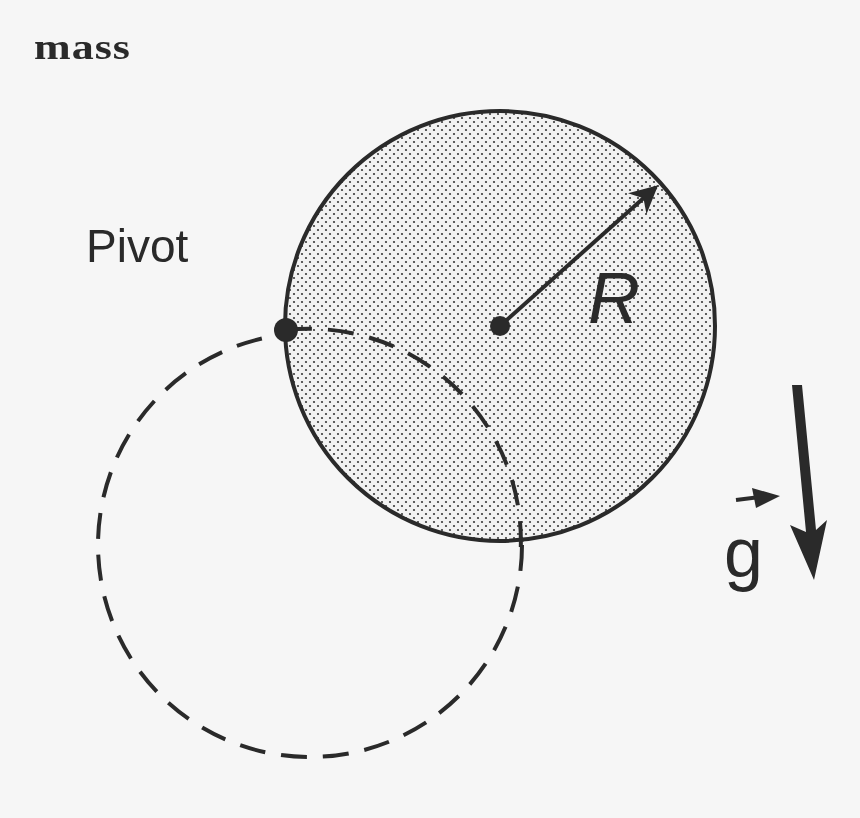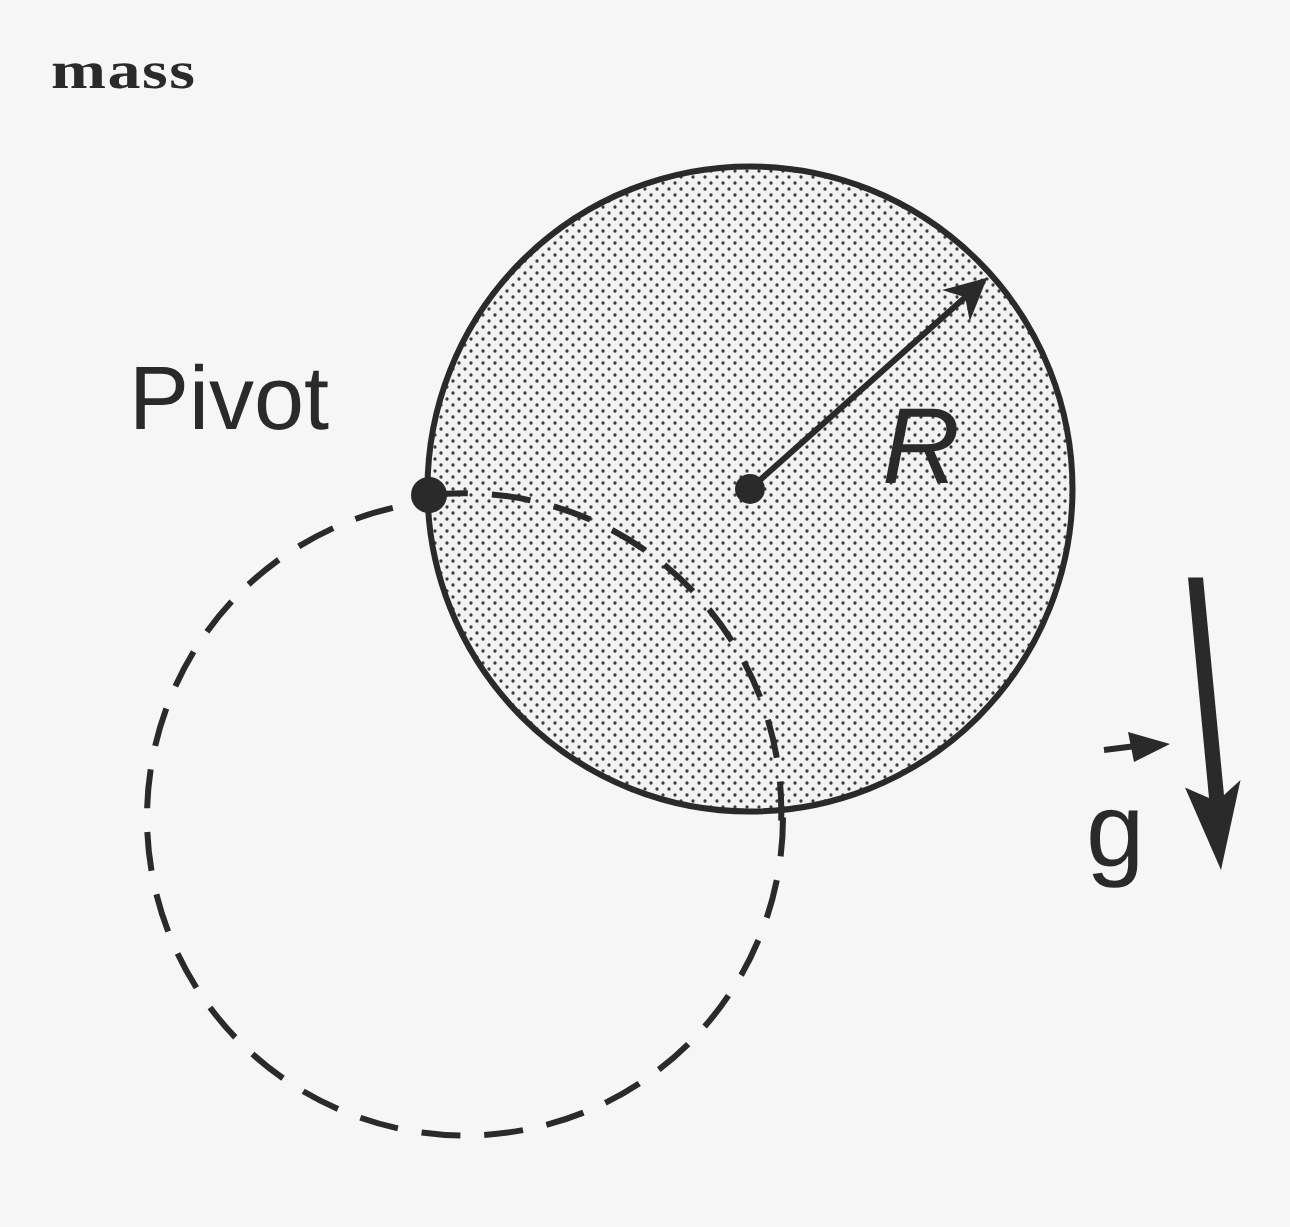--- a/index.html
+++ b/index.html
@@ -1,20 +1,20 @@
 <!DOCTYPE html>
 <html><head>
   <meta charset="utf-8">
   <style>
     html, body { margin: 0; padding: 0; background: #f6f6f6; }
     body { width: 860px; height: 818px; position: relative; overflow: hidden; }
     svg { position: absolute; left: 0; top: 0; }
     .lbl { position: absolute; color: #2a2a2a; font-family: "Liberation Sans", sans-serif; line-height: 1; }
     #header-fragment { left: 34px; top: 30px; font-family: "Liberation Serif", serif; font-size: 44px; font-weight: bold; letter-spacing: 1px; clip-path: inset(10px 0 0 0); transform: scaleY(0.8); transform-origin: top left; }
-    #pivot-label { left: 86px; top: 236px; font-size: 60px; }
+    #pivot-label { left: 86px; top: 223px; font-size: 46px; }
     #r-label { left: 588px; top: 262px; font-size: 72px; font-style: italic; }
     #g-label { left: 724px; top: 518px; font-size: 70px; }
   </style>
 </head>
 <body>
 
 <svg width="860" height="818" viewBox="0 0 860 818">
   <defs>
     <pattern id="stipple" width="8" height="8" patternUnits="userSpaceOnUse">
       <rect width="8" height="8" fill="#f2f2f2"></rect>

